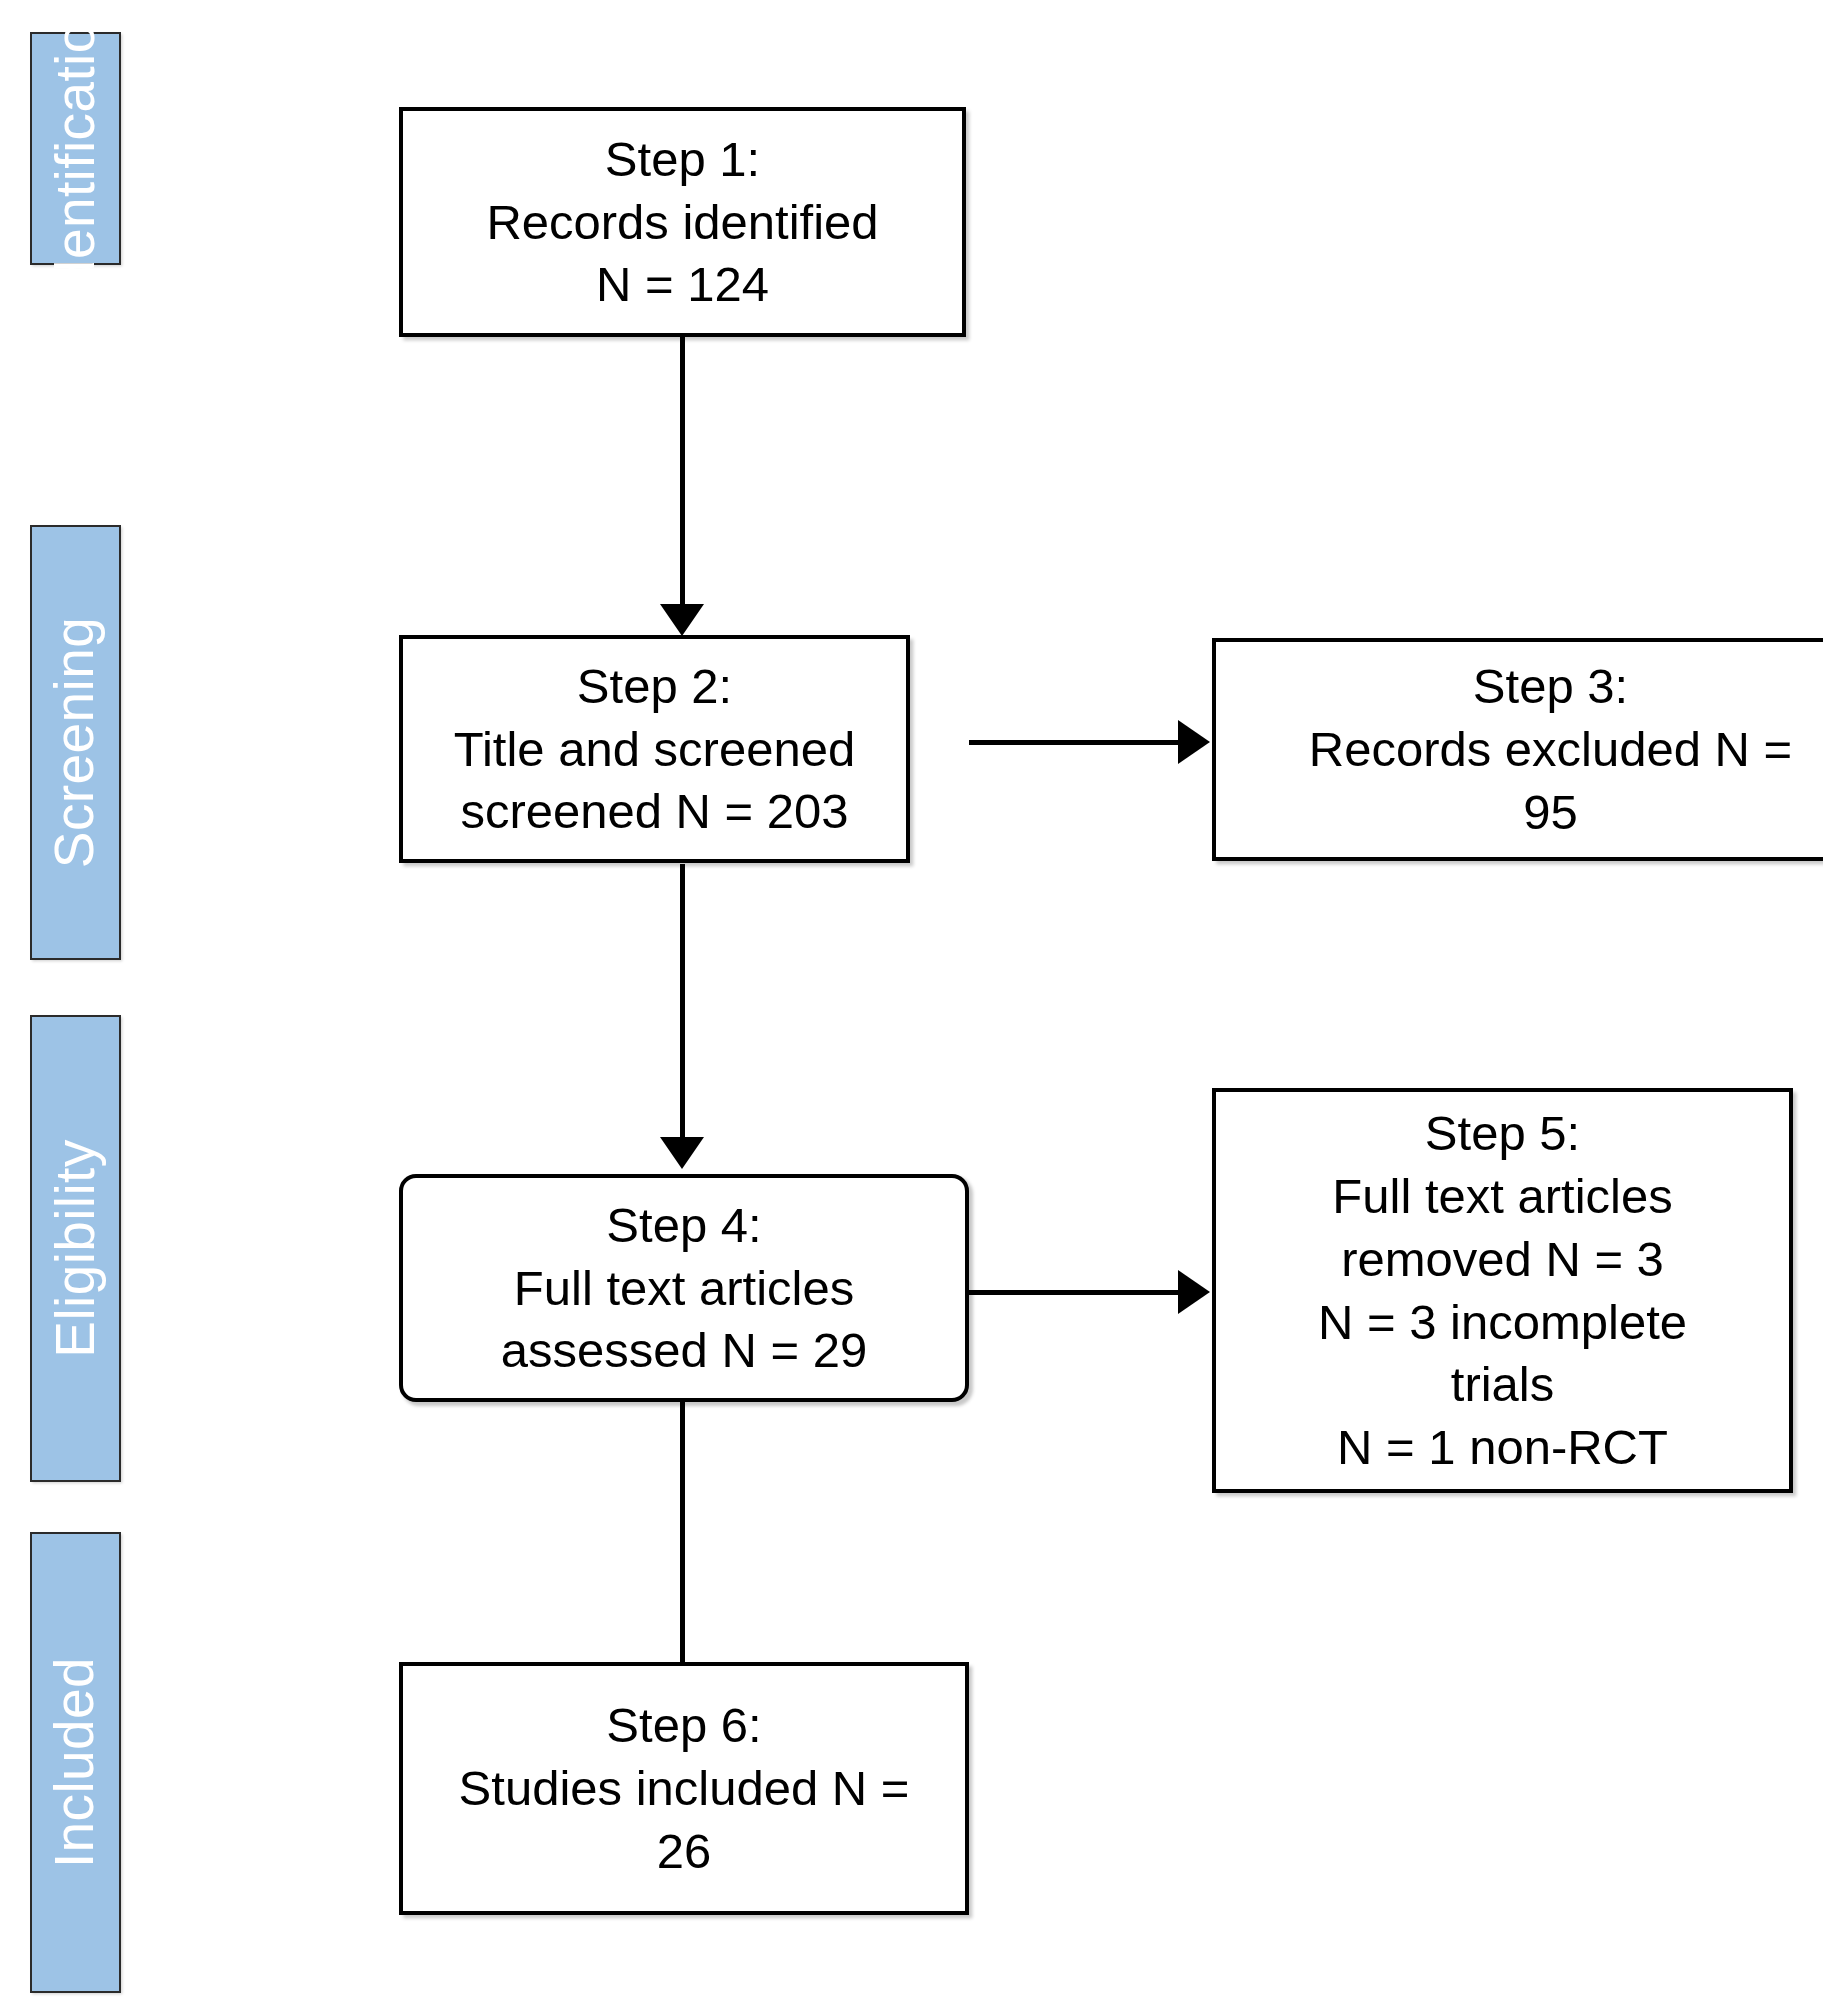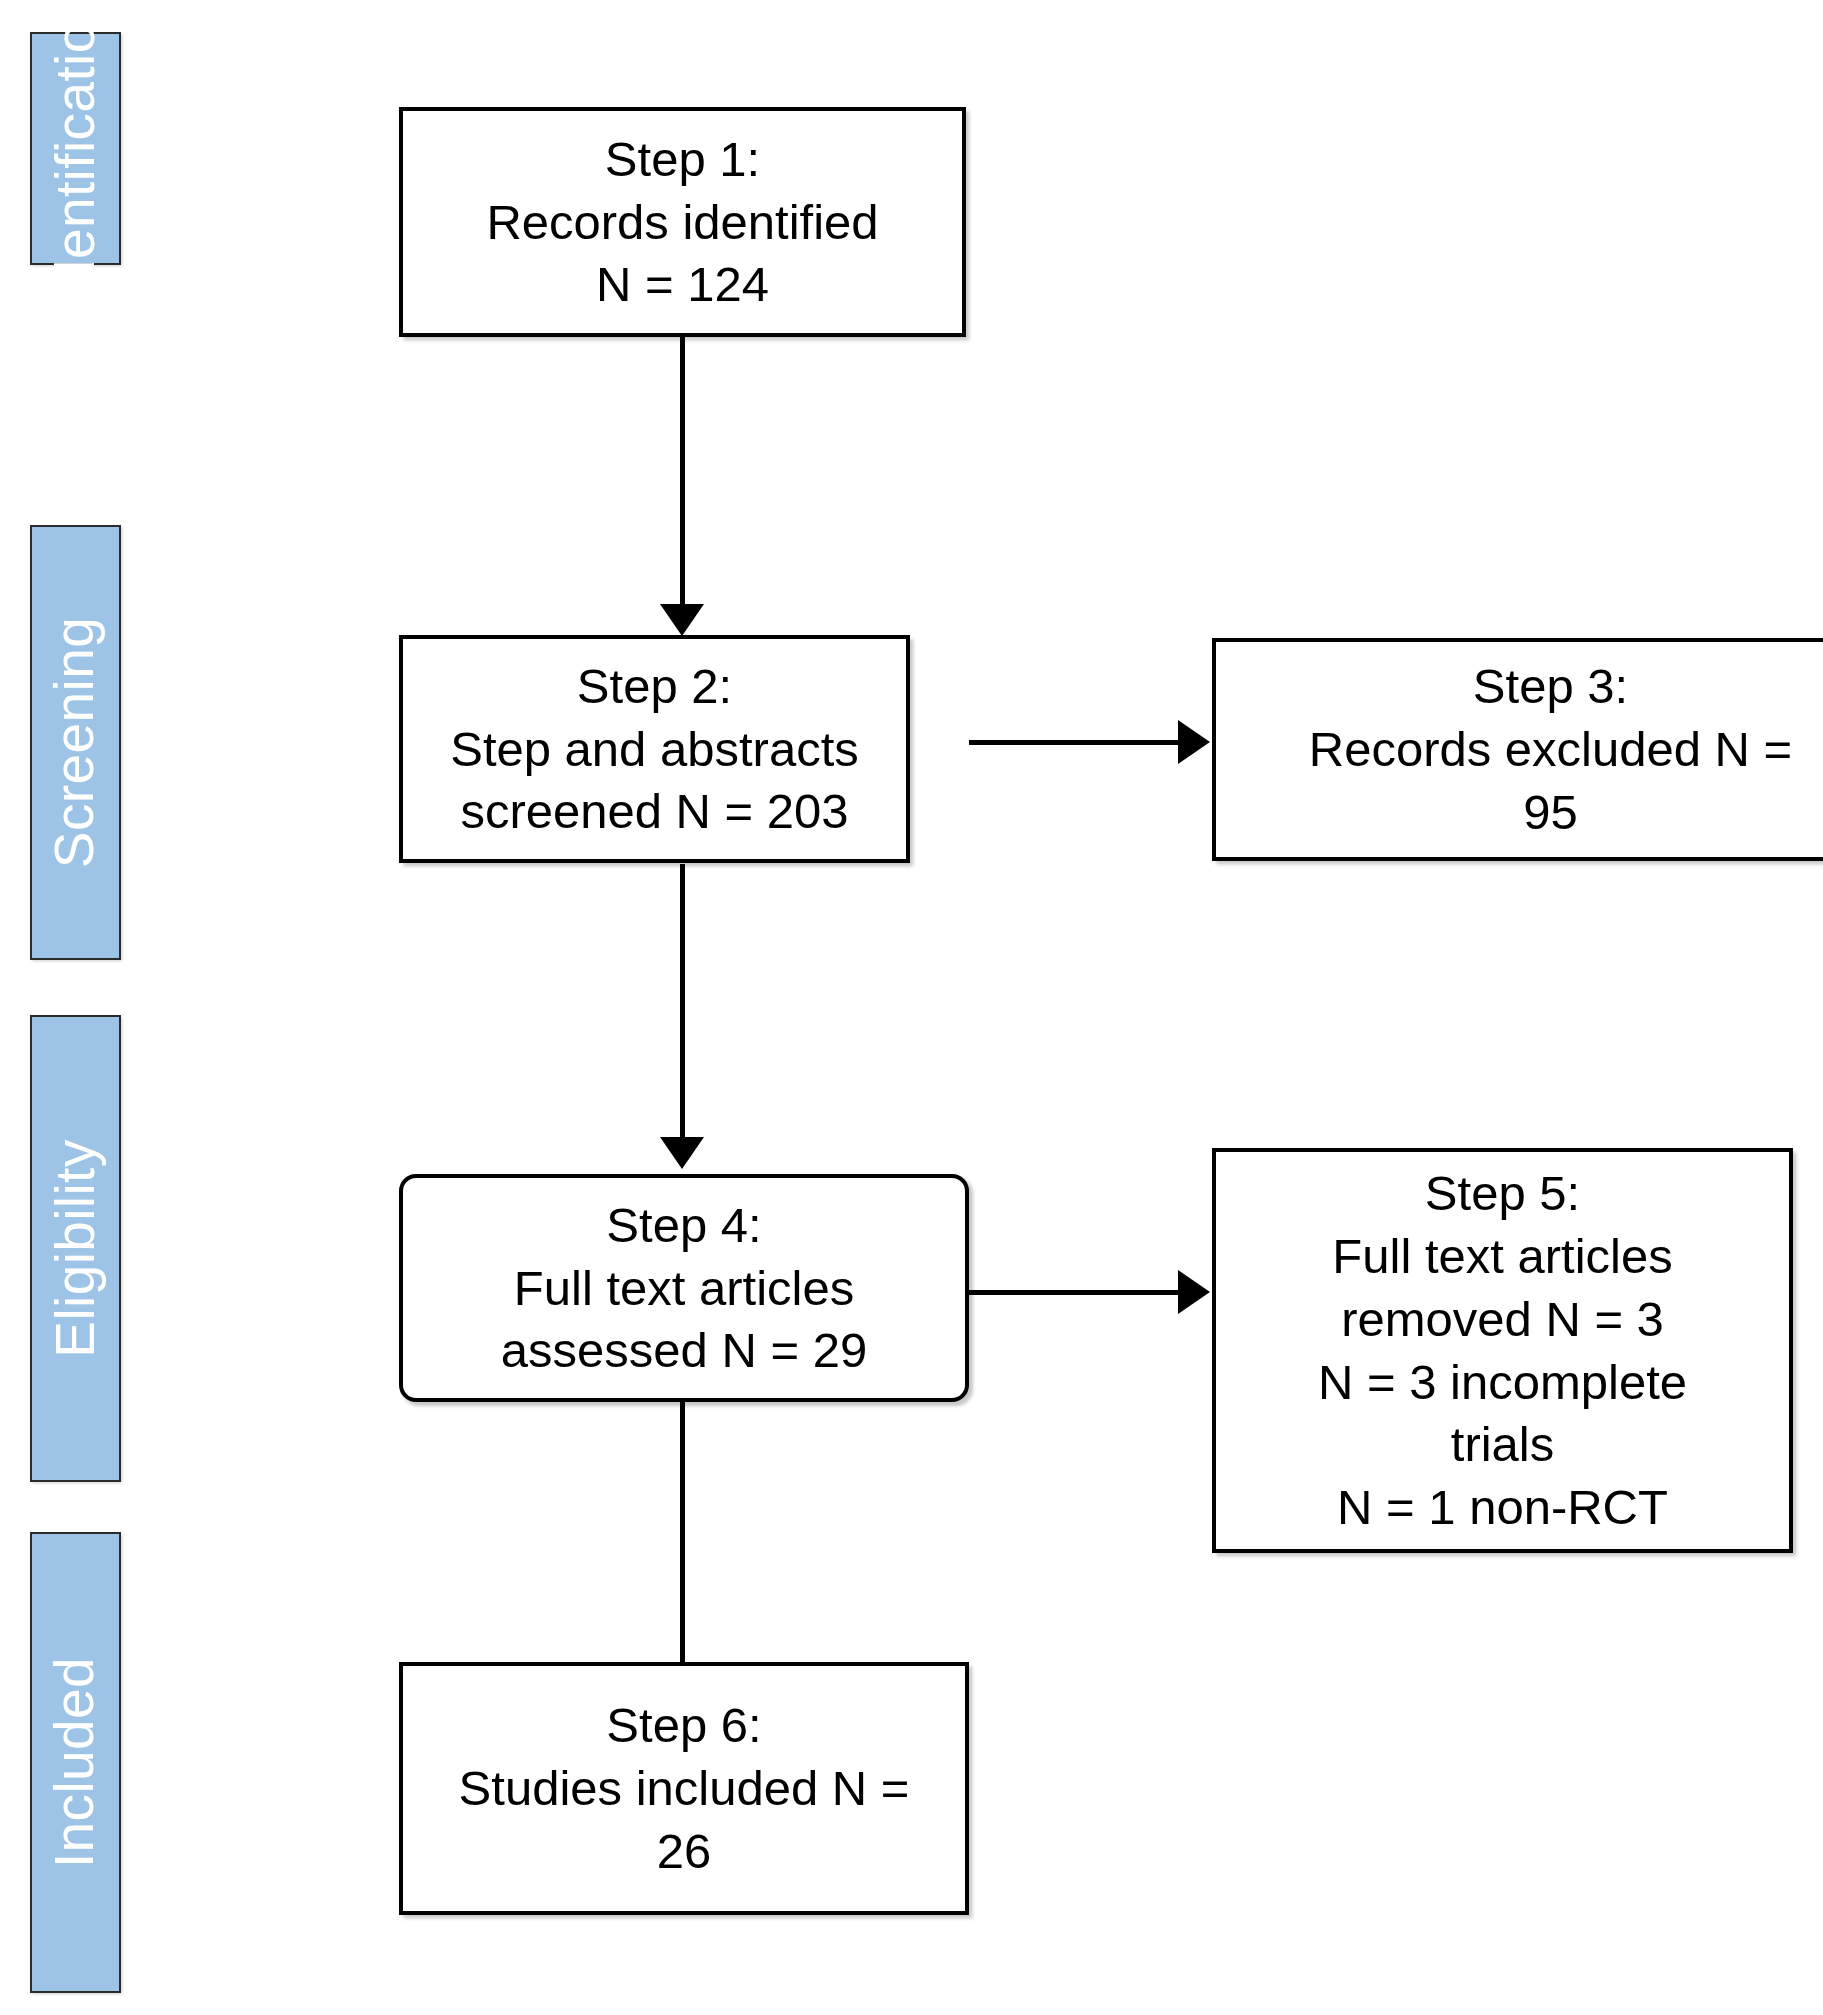--- a/index.html
+++ b/index.html
@@ -114,21 +114,21 @@
     <span class="line">Step 1:</span>
     <span class="line">Records identified</span>
     <span class="line">N = 124</span>
   </div>
 
   <div class="conn-v" style="left:680px; top:337px; height:268px;"></div>
   <div class="arrow-down" style="left:660px; top:604px;"></div>
 
   <div class="flow-box" style="left:399px; top:635px; width:511px; height:228px;">
     <span class="line">Step 2:</span>
-    <span class="line">Step and abstracts</span>
+    <span class="line">Title and screened</span>
     <span class="line">screened N = 203</span>
   </div>
 
   <div class="conn-h" style="left:969px; top:740px; width:211px;"></div>
   <div class="arrow-right" style="left:1178px; top:720px;"></div>
 
   <div class="flow-box" style="left:1212px; top:638px; width:677px; height:223px;">
     <span class="line">Step 3:</span>
     <span class="line">Records excluded N =</span>
     <span class="line">95</span>
@@ -139,21 +139,21 @@
 
   <div class="flow-box" style="left:399px; top:1174px; width:570px; height:228px;border-radius:17px;">
     <span class="line">Step 4:</span>
     <span class="line">Full text articles</span>
     <span class="line">assessed N = 29</span>
   </div>
 
   <div class="conn-h" style="left:969px; top:1290px; width:211px;"></div>
   <div class="arrow-right" style="left:1178px; top:1270px;"></div>
 
-  <div class="flow-box" style="left:1212px; top:1148px; width:581px; height:405px;">
+  <div class="flow-box" style="left:1212px; top:1088px; width:581px; height:405px;">
     <span class="line">Step 5:</span>
     <span class="line">Full text articles</span>
     <span class="line">removed N = 3</span>
     <span class="line">N = 3 incomplete</span>
     <span class="line">trials</span>
     <span class="line">N = 1 non-RCT</span>
   </div>
 
   <div class="conn-v" style="left:680px; top:1402px; height:281px;"></div>
   <div class="arrow-down" style="left:660px; top:1682px;"></div>

